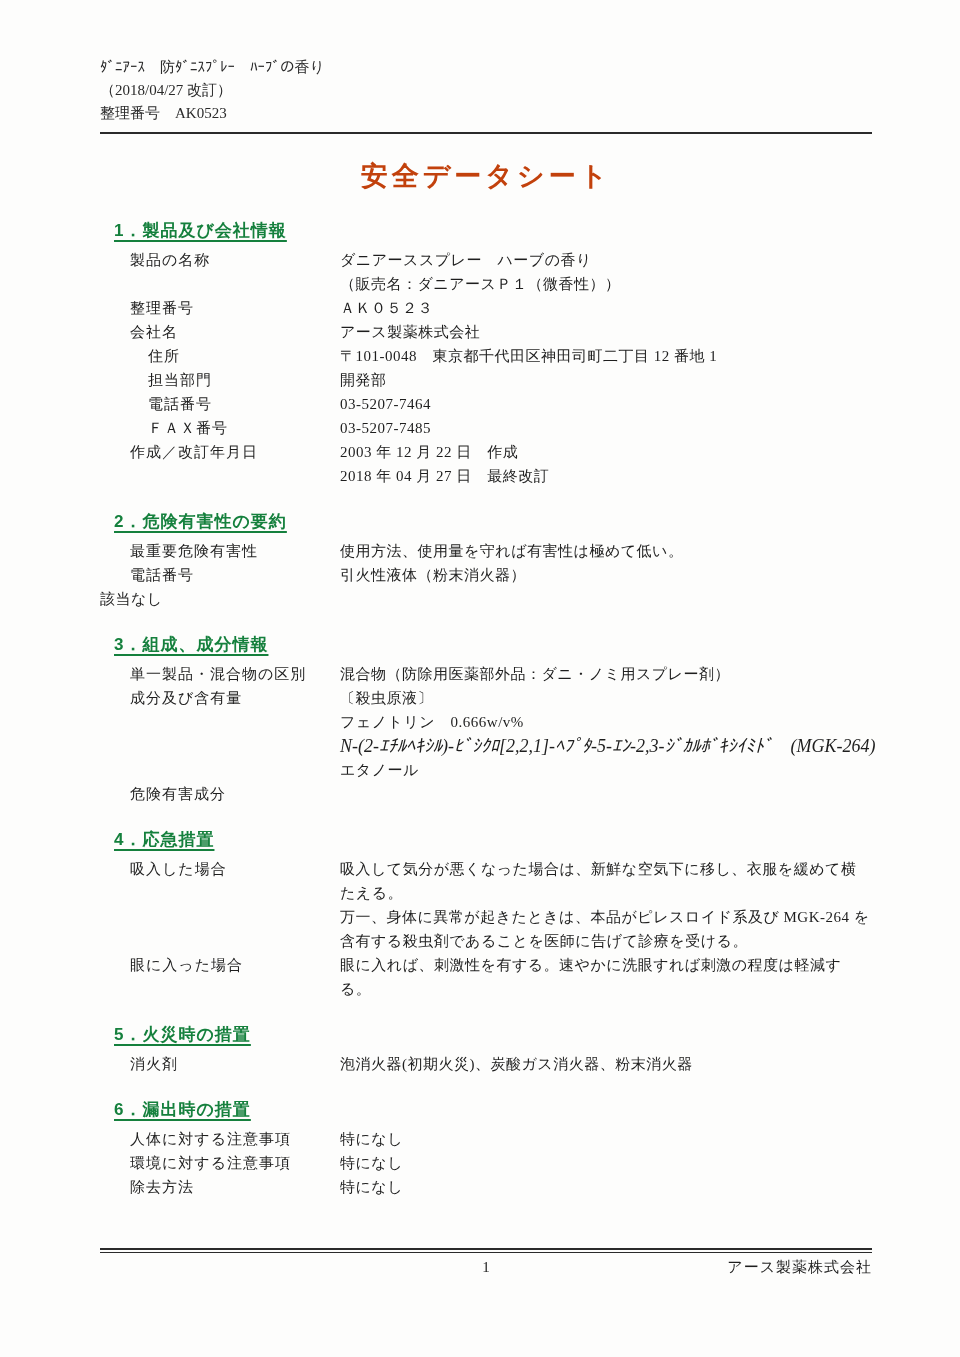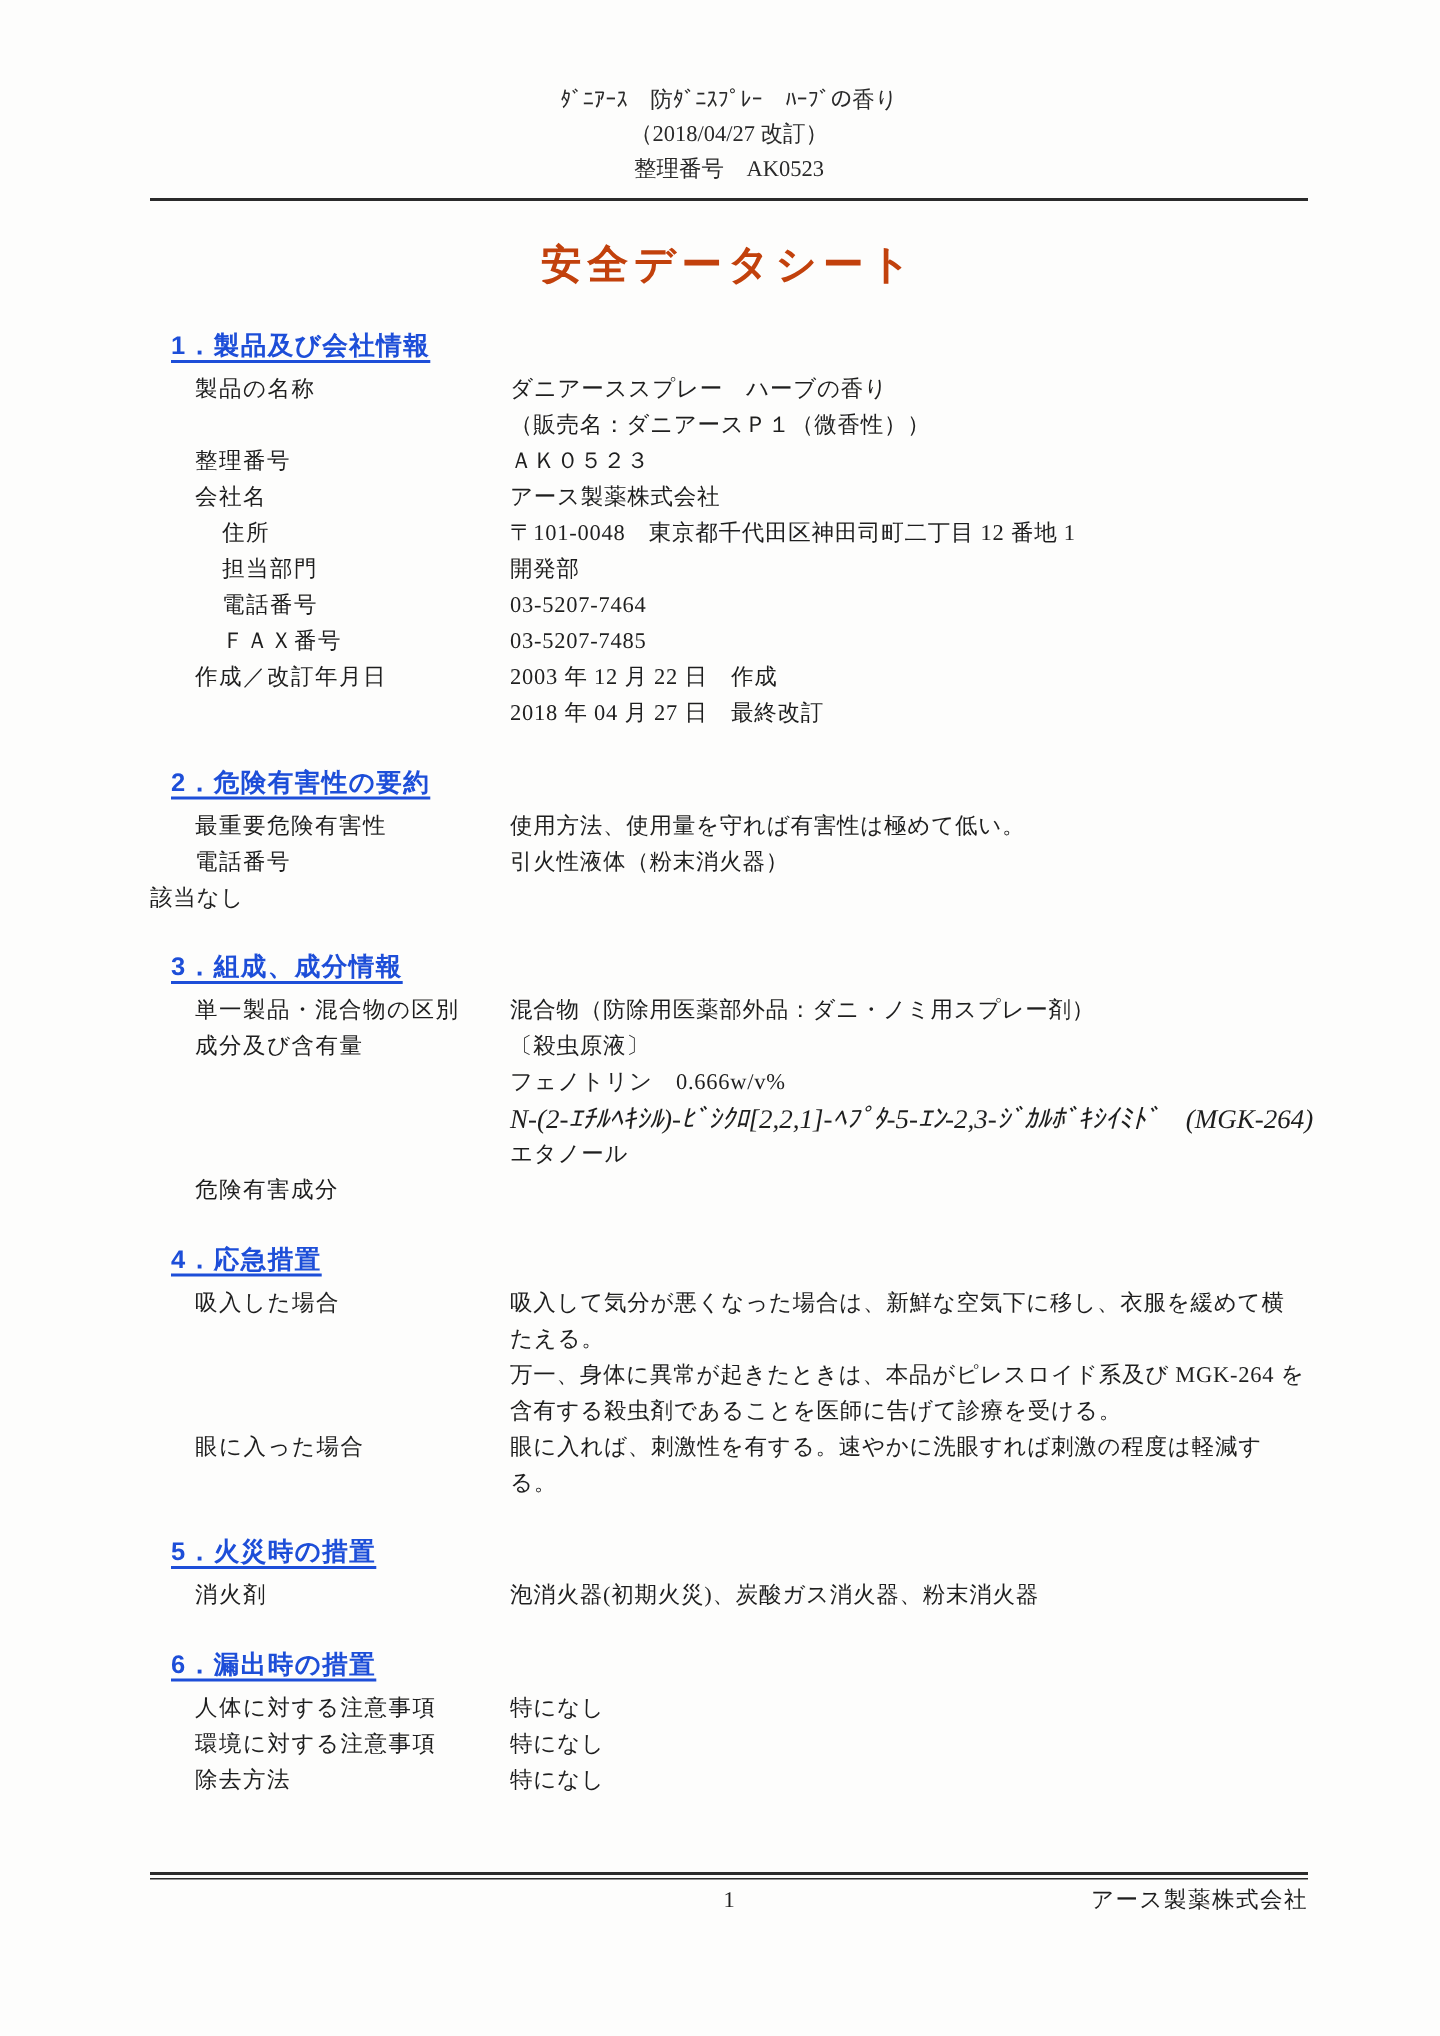--- a/index.html
+++ b/index.html
@@ -8,21 +8,21 @@
     width:960px;height:1357px;
     margin:0 auto;
     background:#fdfdfc;
     color:#1e1e1e;
     font-family:"Liberation Serif","DejaVu Serif",serif;
     overflow:hidden;
   }
   .content{padding:56px 88px 0 100px;}
   
   .doc-header{
-    text-align:center;
+    text-align:left;
     font-size:15px;
     line-height:23px;
     color:#2a2a2a;
   }
   .header-rule{
     border:none;
     border-top:2px solid #2b2b2b;
     margin:7px 0 0 0;
   }
   
@@ -37,21 +37,21 @@
   }
   
   .sds-section{margin:0 0 23px 0;}
   .sec-heading{
     margin:0 12px 6px 14px;
     font-family:"Liberation Sans","DejaVu Sans",sans-serif;
     font-size:17px;
     font-weight:bold;
     line-height:22px;
     letter-spacing:1px;
-    color:#1d4ed8;
+    color:#15803d;
     text-decoration:underline;
     text-underline-offset:4px;
     text-decoration-thickness:1.5px;
     display:table; 
   }
   .row{display:flex;align-items:flex-start;}
   .label{
     flex:0 0 240px;
     box-sizing:border-box;
     padding-left:30px;

